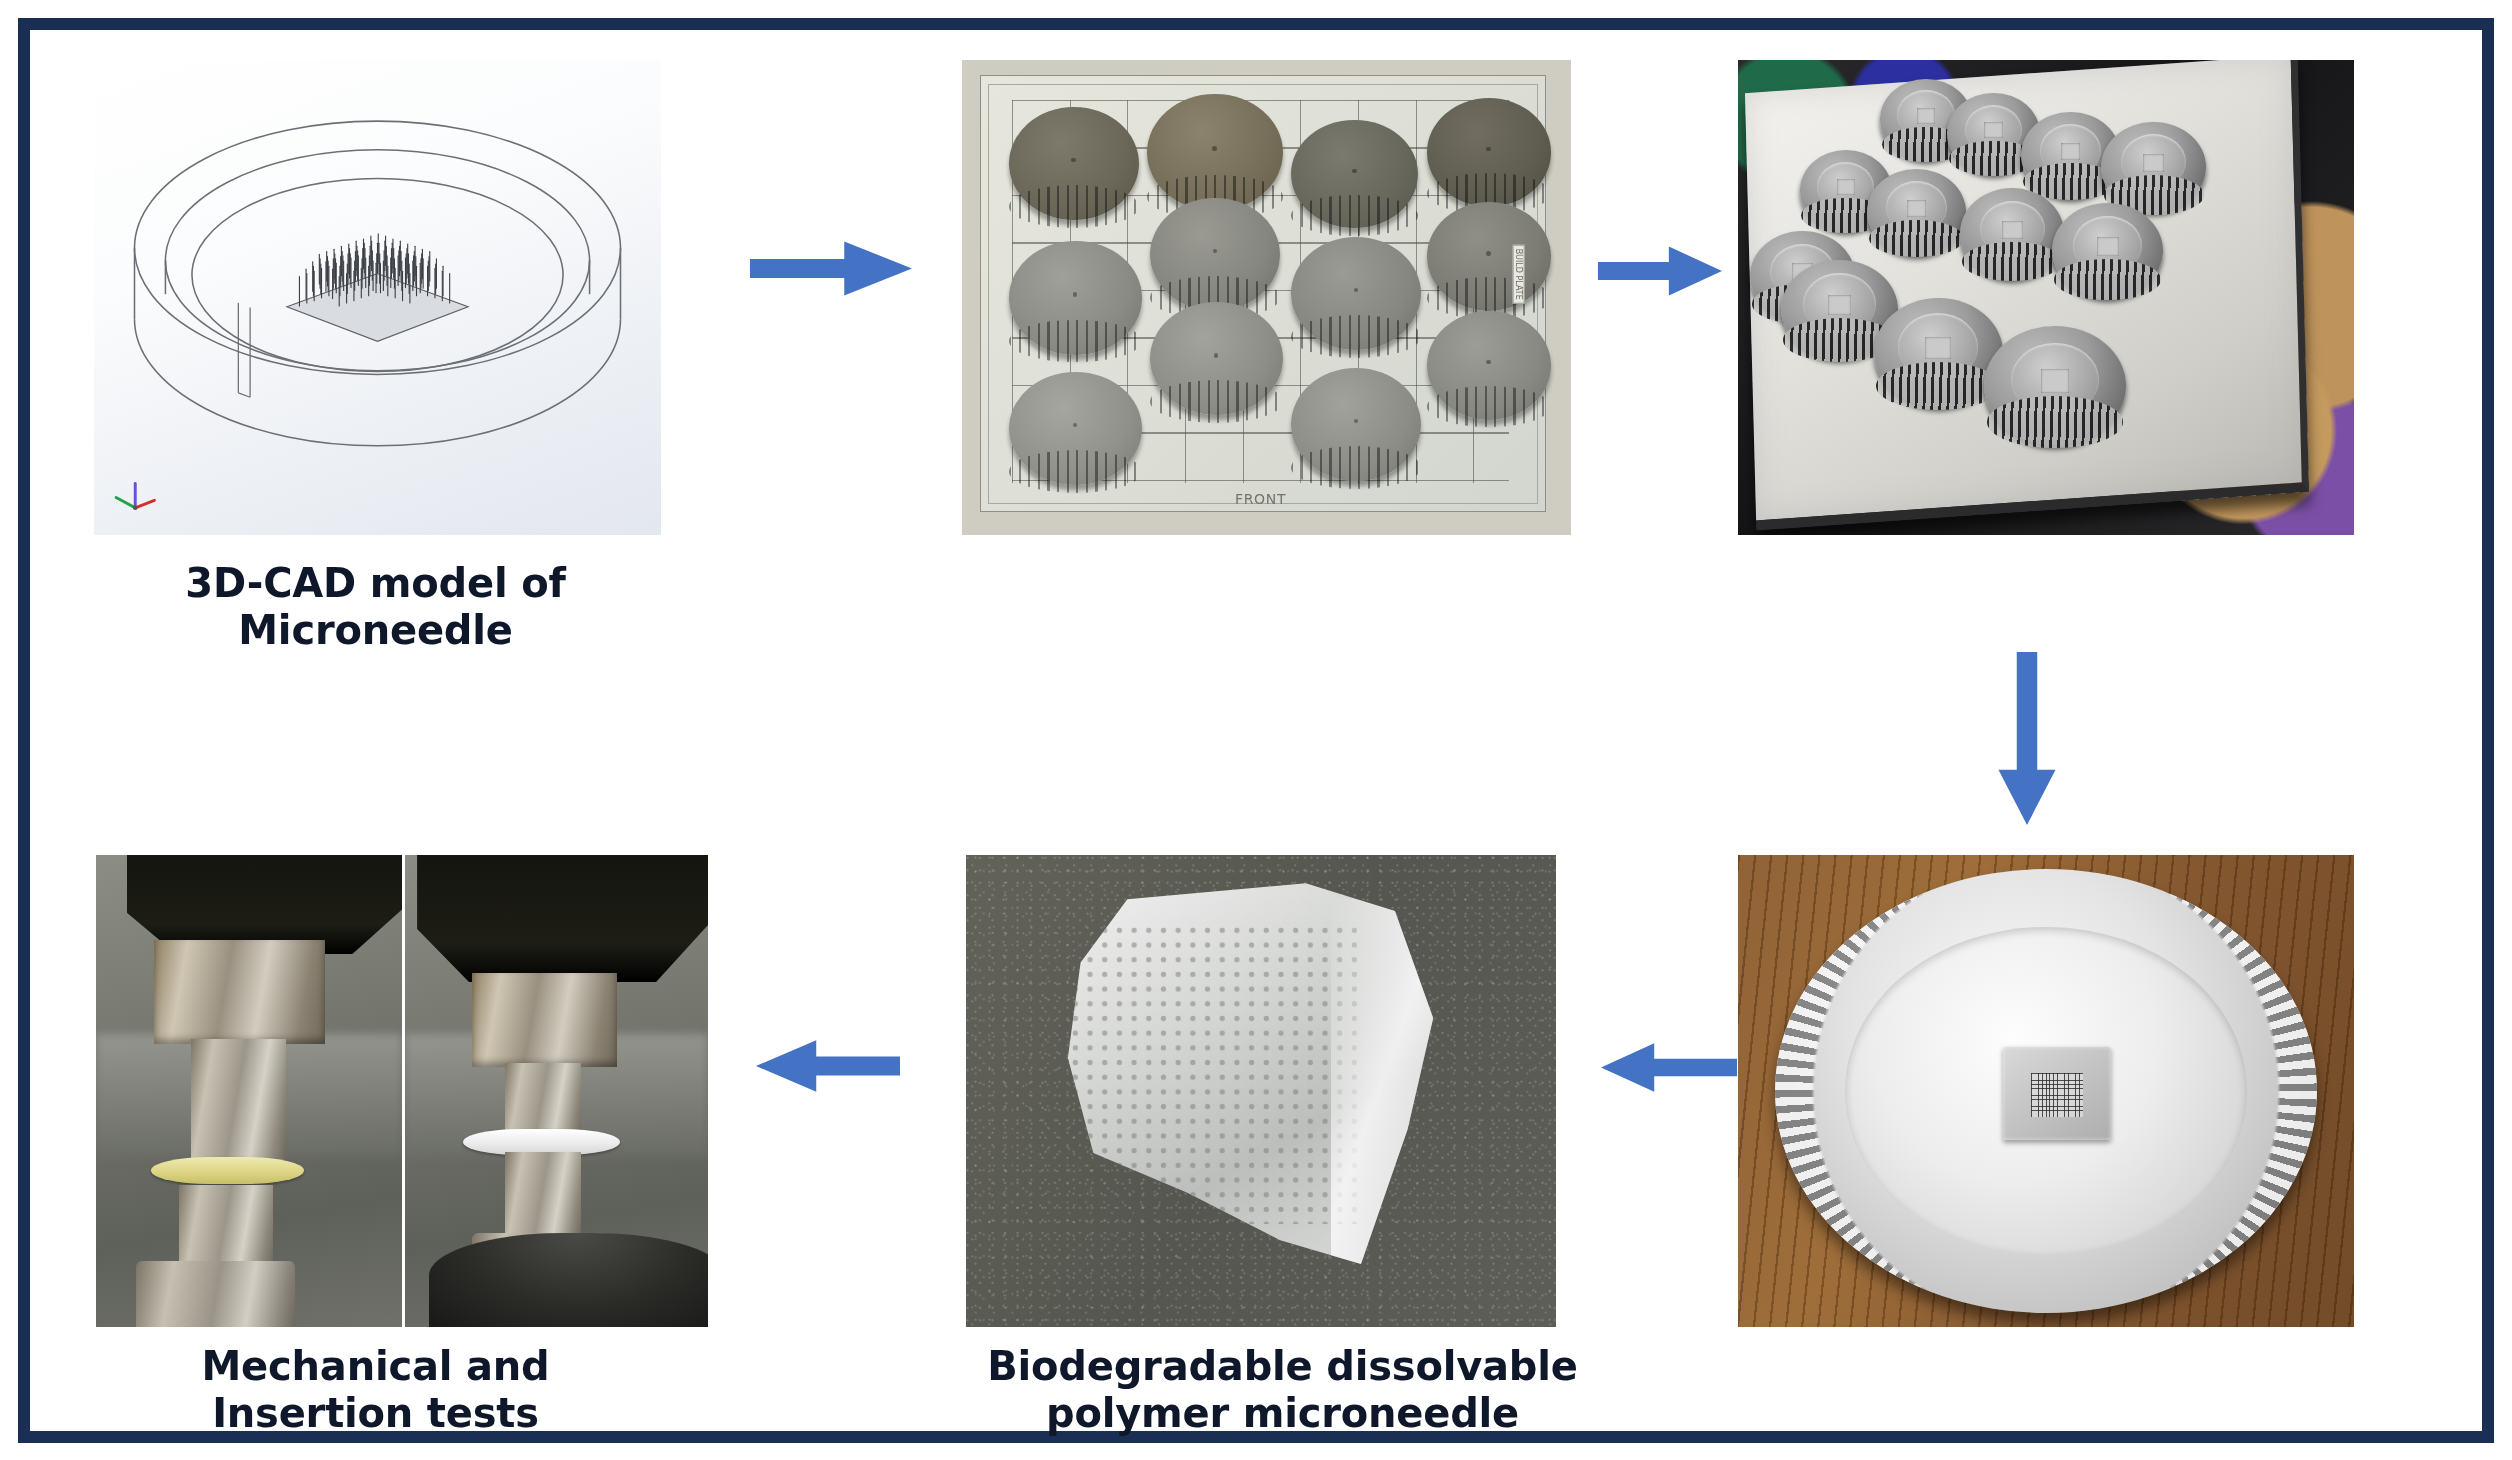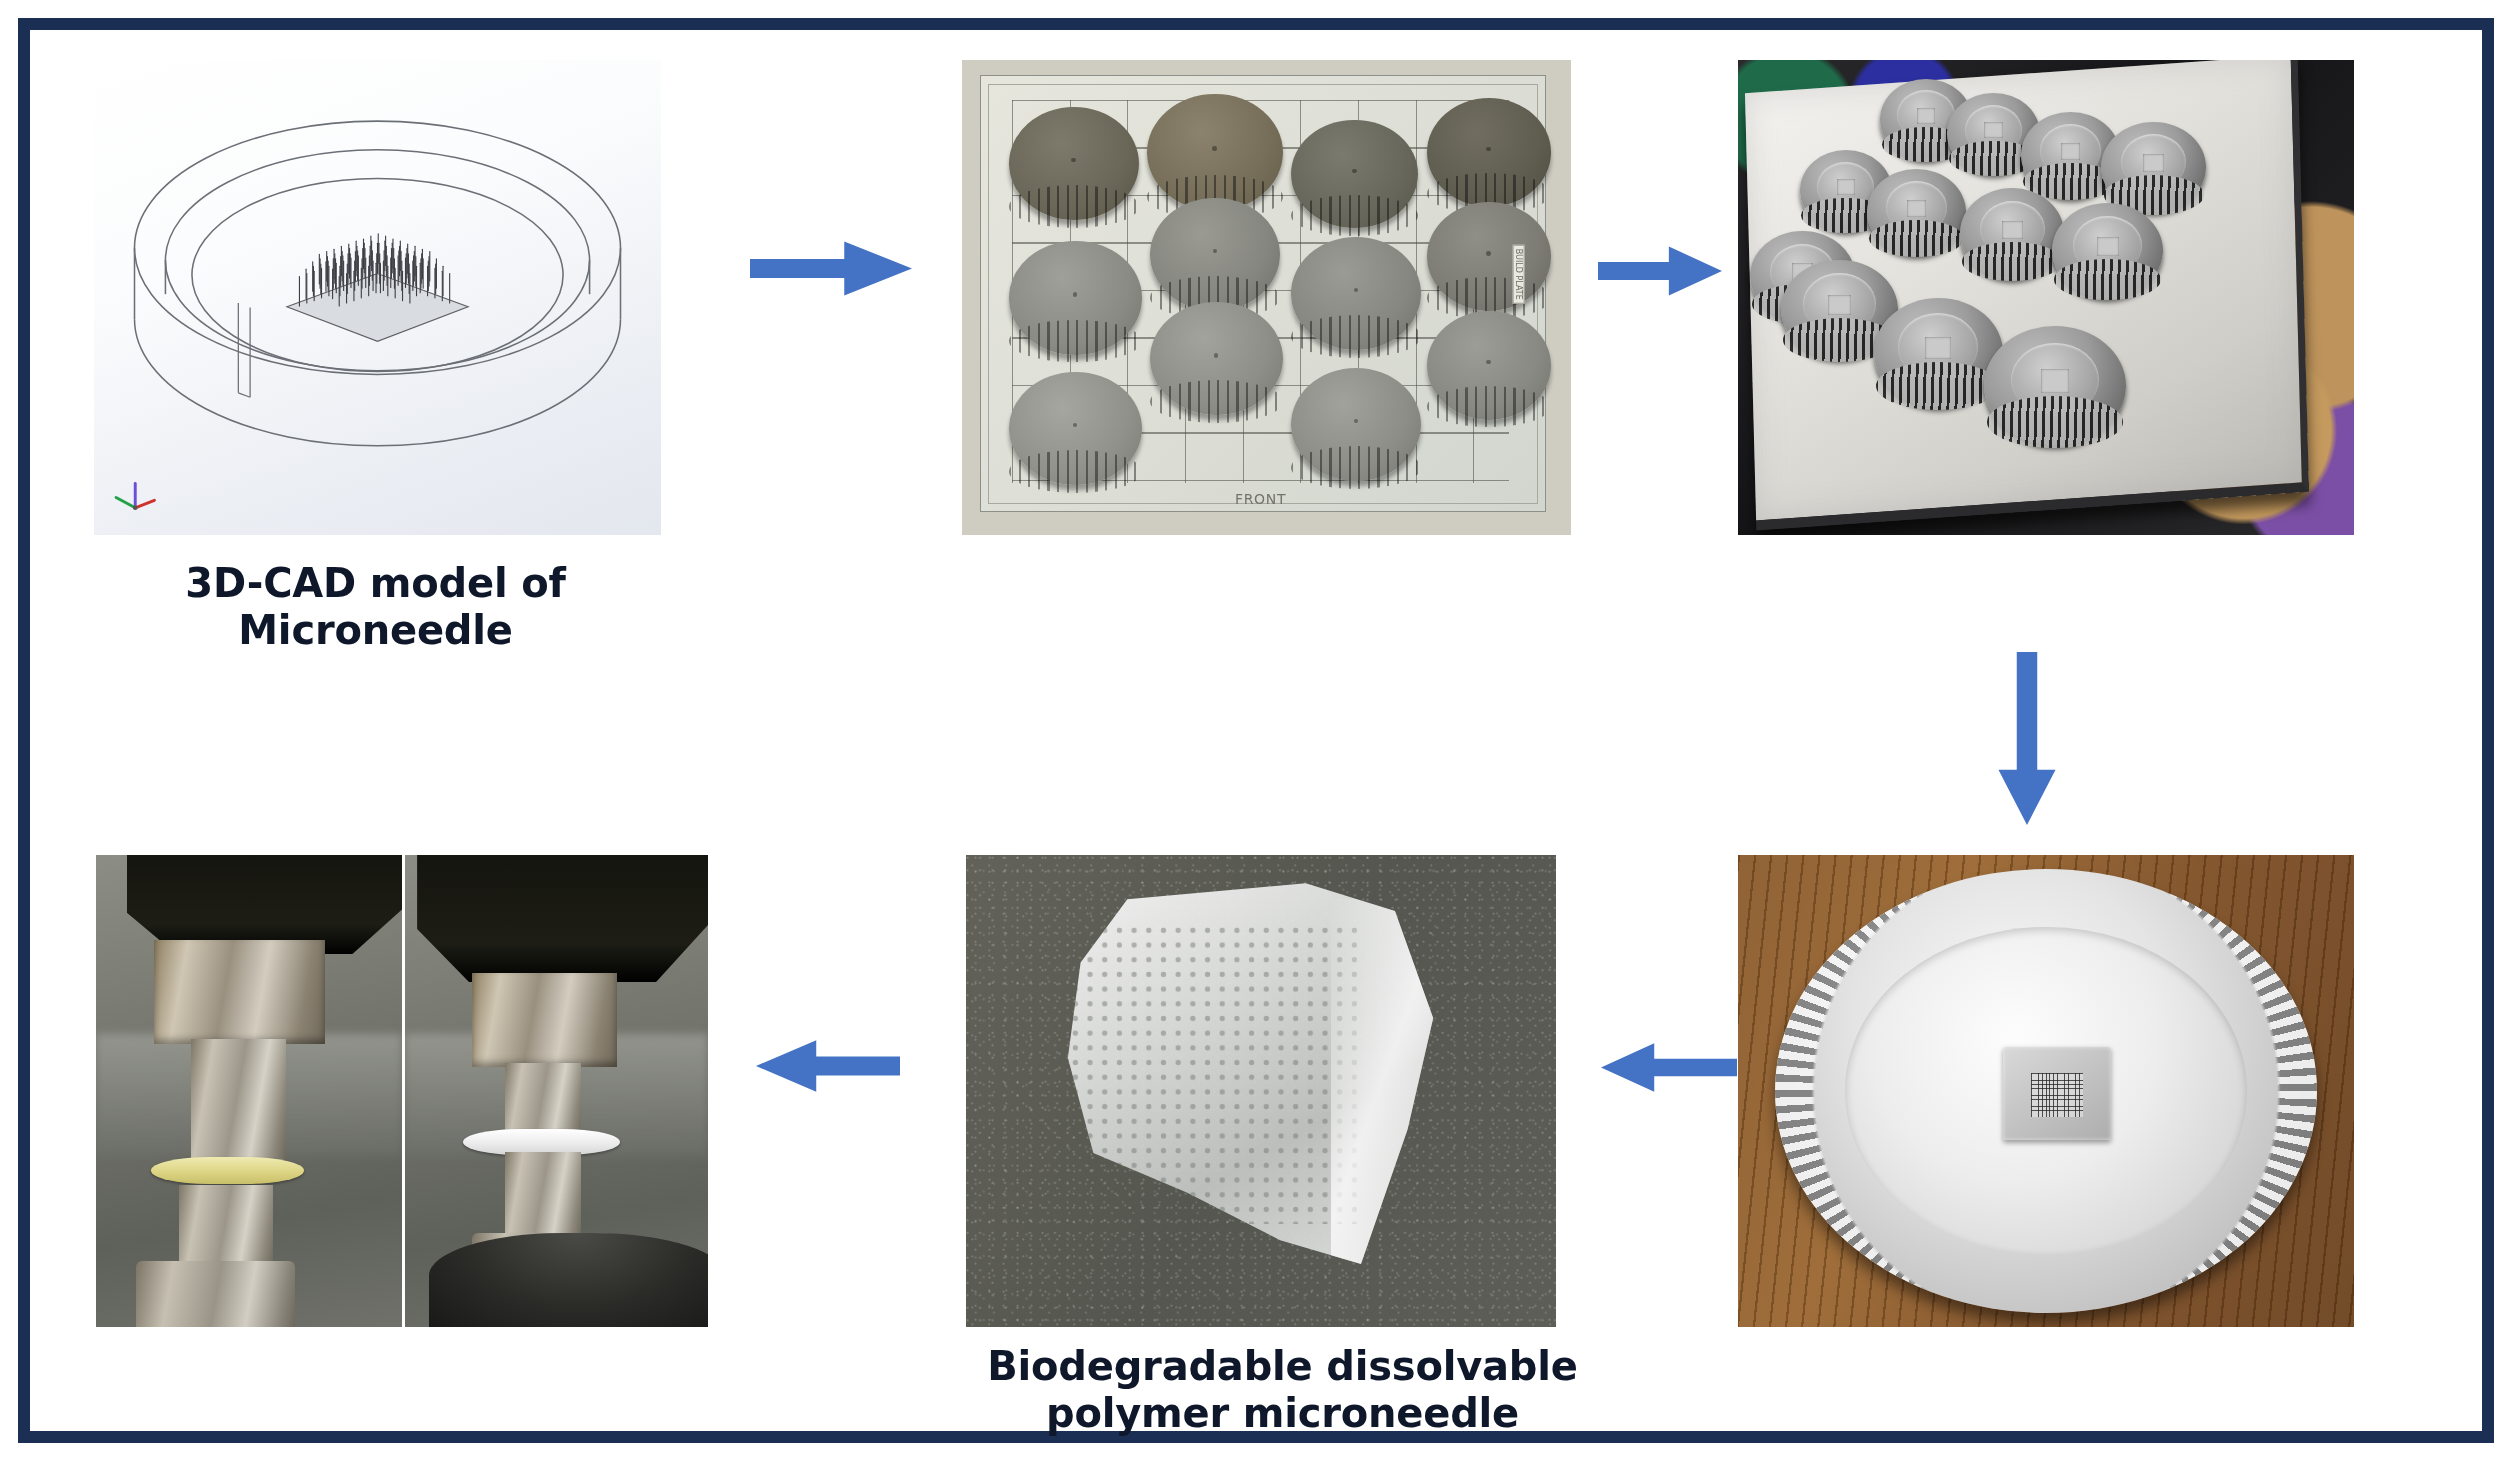--- a/index.html
+++ b/index.html
@@ -600,20 +600,22 @@
         <div class="shaft" style="left:33%; top:44%; width:25%; height:17%;"></div>
         <div class="pellet" style="left:19%; top:58%; width:52%;
                     background:linear-gradient(180deg,#ffffff 0%,#ececec 55%,#d5d5d5 100%);
                     box-shadow:0 1.5px 2.9px rgba(0,0,0,.35);"></div>
         <div class="shaft" style="left:33%; top:63%; width:25%; height:19%;"></div>
         <div class="base" style="left:22%; top:80%; width:46%; height:13%; border-radius:5.9px 5.9px 0 0;"></div>
         <div class="footer"></div>
       </div>
     </div>
 
+    <div class="caption cap-lg" style="left:0; top:488px; width:663px;">Mechanical and
+Insertion tests</div>
   </div>
 
   <div class="arrow" style="left:750px; top:240px; width:162px; height:57px;">
     <svg viewBox="0 0 220 78" preserveAspectRatio="none" aria-hidden="true">
       <polygon points="0,26 128,26 128,2 220,39 128,76 128,52 0,52" fill="#4472C4"></polygon>
     </svg>
   </div>
 
   <div class="arrow" style="left:1598px; top:245px; width:124px; height:52px;">
     <svg viewBox="0 0 168 70" preserveAspectRatio="none" aria-hidden="true">

